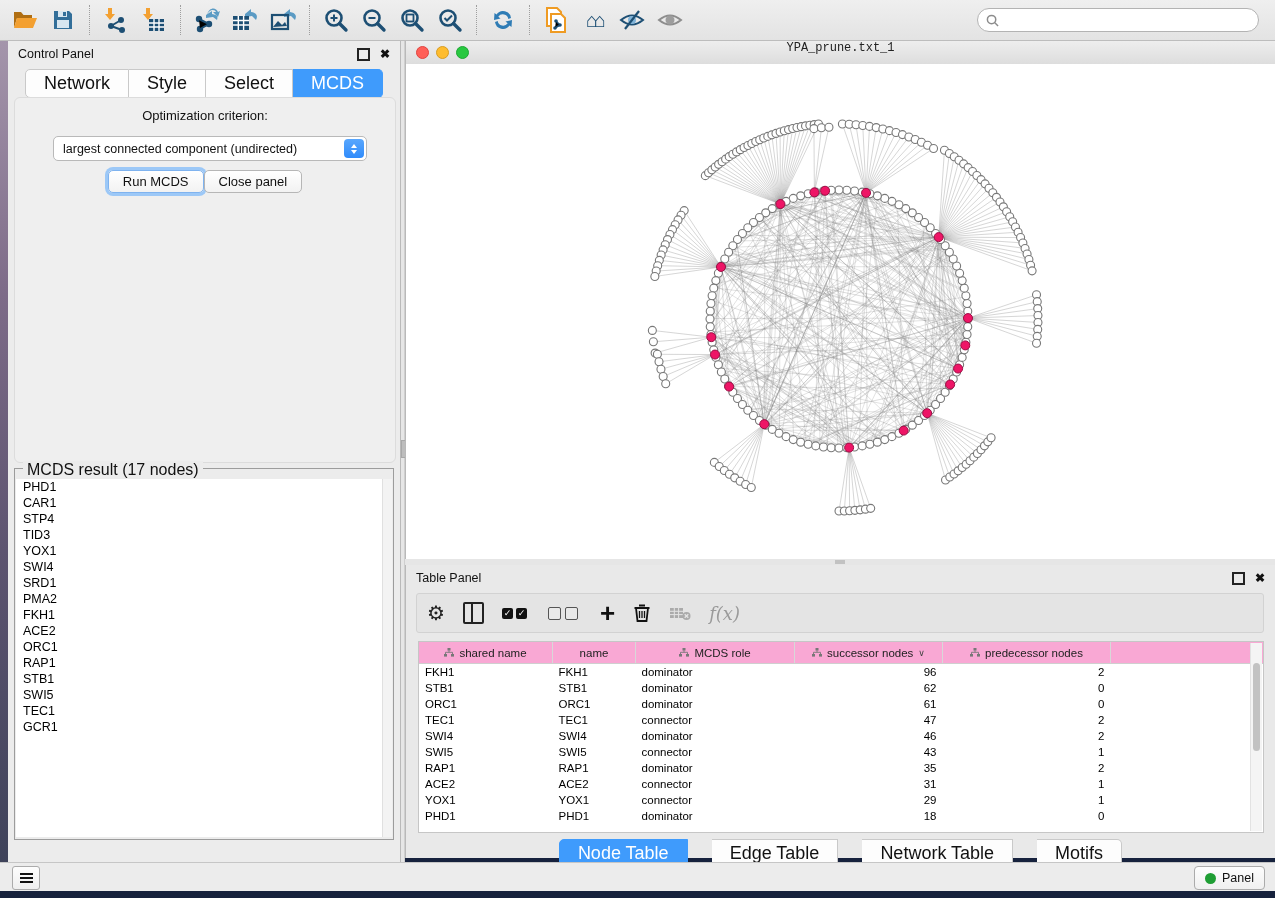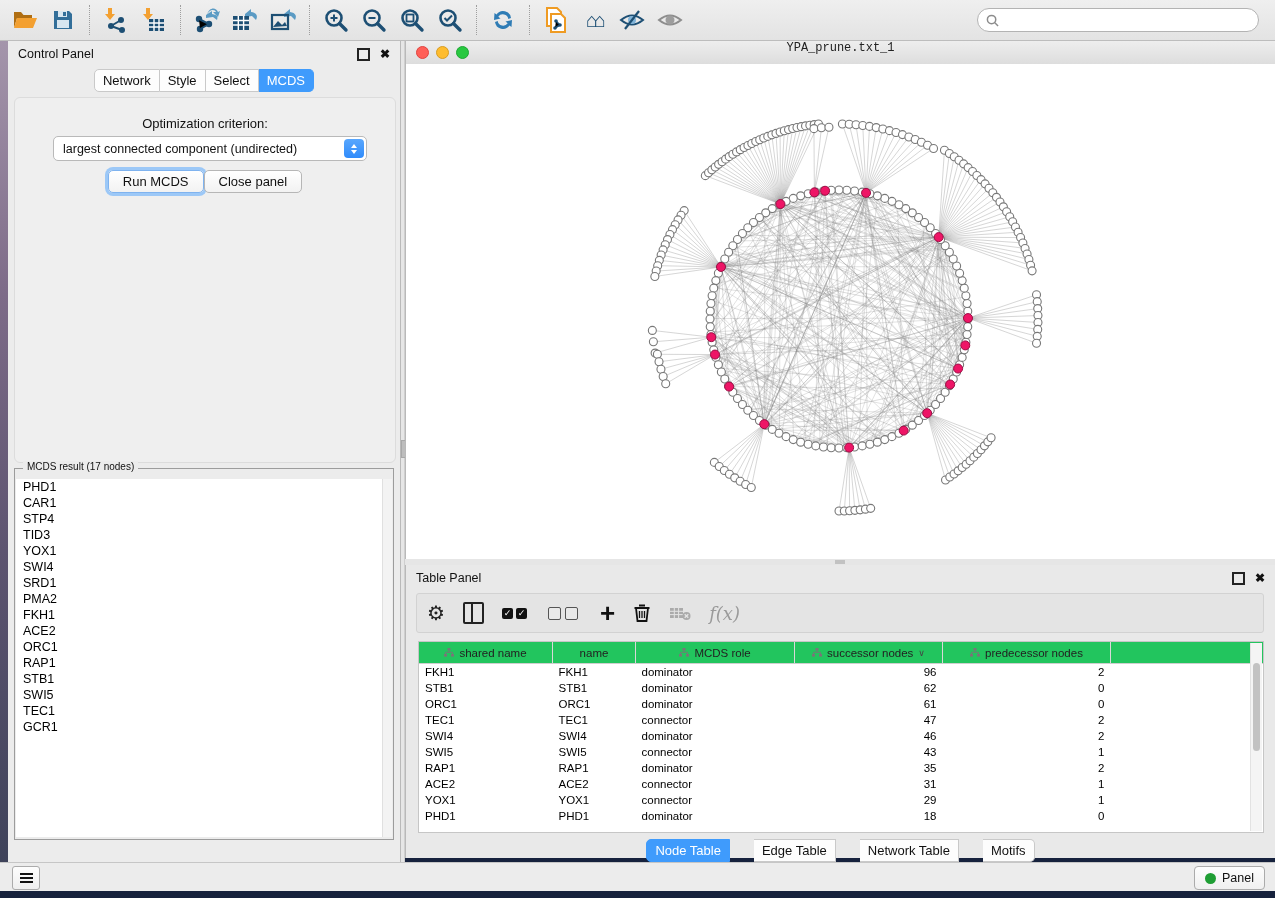--- a/index.html
+++ b/index.html
@@ -18,41 +18,41 @@
   .searchwrap{position:absolute;right:16px;top:8px;width:282px;height:24px;background:#fff;
        border:1px solid #b3b3b3;border-radius:12px;display:flex;align-items:center;padding:0 8px;box-sizing:border-box;}
   .searchwrap input{border:none;outline:none;flex:1;font-size:12px;background:transparent;margin-left:5px;}
   
   .cpanel{position:absolute;left:8px;top:41px;width:392px;height:821px;background:#ececec;}
   .panel-head{height:26px;display:flex;align-items:center;padding:0 10px;font-size:12.5px;color:#111;}
   .panel-head .sp{flex:1;}
   .float-box{width:9px;height:9px;border:2px solid #222;margin-right:10px;}
   .close-x{font-size:12px;font-weight:bold;color:#111;}
   .tabs-row{display:flex;justify-content:center;margin-top:2px;}
-  .tab{font-size:13px;padding:3px 8px;background:#fdfdfd;border:1px solid #c9c9c9;border-left:none;color:#111;}
+  .tab{font-size:18px;padding:3px 18px;background:#fdfdfd;border:1px solid #c9c9c9;border-left:none;color:#111;}
   .tab:first-child{border-left:1px solid #c9c9c9;border-radius:5px 0 0 5px;}
   .tab:last-child{border-radius:0 5px 5px 0;}
   .tab.active{background:#3f9bfc;color:#fff;border-color:#3f9bfc;}
   .opt-panel{position:absolute;left:6px;top:56px;width:380px;height:364px;background:#efefef;
        border:1px solid #dcdcdc;border-radius:6px;}
-  .opt-label{text-align:center;font-size:13px;margin-top:18px;color:#111;}
+  .opt-label{text-align:center;font-size:13px;margin-top:10px;color:#111;}
   .combo{position:absolute;left:38px;top:38px;width:312px;height:23px;background:#fff;border:1px solid #b9b9b9;
        border-radius:5px;display:flex;align-items:center;font-size:12.5px;}
   .combo .val{flex:1;padding-left:9px;color:#111;white-space:nowrap;overflow:hidden;}
   .combo .stepper{width:20px;height:19px;margin-right:2px;background:linear-gradient(180deg,#59a7fd,#2f8bfb);
        border-radius:4px;display:flex;flex-direction:column;align-items:center;justify-content:center;gap:2px;}
   .chev{width:0;height:0;border-left:3.5px solid transparent;border-right:3.5px solid transparent;}
   .chev.up{border-bottom:4px solid #fff;}
   .chev.dn{border-top:4px solid #fff;}
   .btn{background:linear-gradient(180deg,#ffffff,#f2f2f2);border:1px solid #b6b6b6;border-radius:5px;
        font-size:13px;padding:3px 14px;color:#111;}
   .btn.focusring{box-shadow:0 0 0 3px #9cc8f7;border-color:#7fb3ef;}
   .btn-row{position:absolute;top:72px;left:0;width:100%;display:flex;justify-content:center;}
   .groupbox{position:absolute;left:6px;top:427px;width:378px;height:370px;border:1px solid #9c9c9c;}
-  .groupbox .legend{position:absolute;left:8px;top:-8px;background:#ececec;padding:0 4px;font-size:10px;color:#111;}
+  .groupbox .legend{position:absolute;left:8px;top:-8px;background:#ececec;padding:0 4px;font-size:16px;color:#111;}
   .mcds-list{position:absolute;left:1px;top:10px;width:376px;height:358px;background:#fff;overflow:hidden;}
   .mcds-list .item{font-size:12.5px;line-height:16px;padding-left:7px;color:#000;}
   .mcds-scroll{position:absolute;right:0;top:0;width:9px;height:100%;background:#f3f3f3;border-left:1px solid #e0e0e0;}
   
   .vsplit{position:absolute;left:400px;top:41px;width:5px;height:821px;background:#e6e6e6;
        border-left:1px solid #b9b9b9;border-right:1px solid #cfcfcf;box-sizing:border-box;}
   .vsplit .grip{position:absolute;left:0px;top:399px;width:4px;height:16px;background:#bdbdbd;border:1px solid #a8a8a8;}
   .hsplit{position:absolute;left:405px;top:559px;width:870px;height:6px;background:#e6e6e6;}
   .hsplit .grip{position:absolute;left:430px;top:1px;width:10px;height:4px;background:#c2c2c2;}
   
@@ -72,21 +72,21 @@
   .gear{font-size:20px;color:#222;}
   .colsplit{width:17px;height:18px;border:2.5px solid #222;border-radius:2px;position:relative;}
   .colsplit:after{content:"";position:absolute;left:6px;top:0;width:2.5px;height:100%;background:#222;}
   .ckbox{width:11px;height:11px;background:#111;border-radius:2px;color:#fff;font-size:9px;line-height:11px;
        text-align:center;display:inline-block;margin-right:3px;}
   .unbox{width:11px;height:11px;border:1.5px solid #555;border-radius:2px;display:inline-block;margin-right:4px;background:#e9e9e9;}
   .plus{font-size:26px;font-weight:bold;color:#111;line-height:20px;}
   .fx{font-family:"DejaVu Serif",serif;font-style:italic;font-size:18px;color:#9a9a9a;}
   .tablebox{position:absolute;left:12px;top:76px;width:846px;height:192px;background:#fff;border:1px solid #c6c6c6;box-sizing:border-box;overflow:hidden;}
   table.nodetable{border-collapse:collapse;width:832px;table-layout:fixed;}
-  table.nodetable th{background:#22c55e;border-right:1px solid #d8d8d8;border-bottom:1px solid #cfcfcf;
+  table.nodetable th{background:#f9a8d4;border-right:1px solid #d8d8d8;border-bottom:1px solid #cfcfcf;
        font-weight:normal;font-size:11.5px;height:19px;color:#222;white-space:nowrap;overflow:hidden;margin-top:24px;}
   table.nodetable td{font-size:11.5px;height:16px;padding:0 6px;color:#000;white-space:nowrap;overflow:hidden;}
   td.num{text-align:right;padding-right:12px;}
   .th-inner{display:flex;align-items:center;justify-content:center;gap:5px;}
   .sortchev{font-size:9px;color:#444;}
   .tscroll{position:absolute;right:1px;top:1px;width:11px;height:188px;background:#f4f4f4;border-left:1px solid #e2e2e2;}
   .tscroll .thumb{position:absolute;left:1.5px;top:20px;width:7px;height:88px;background:#c2c2c2;border-radius:4px;}
   .ttabs{position:absolute;left:0;top:272px;width:100%;display:flex;justify-content:center;gap:24px;}
   
   .statusbar{position:absolute;left:0;top:862px;width:1275px;height:28px;background:#ececec;border-top:1px solid #c6c6c6;}

